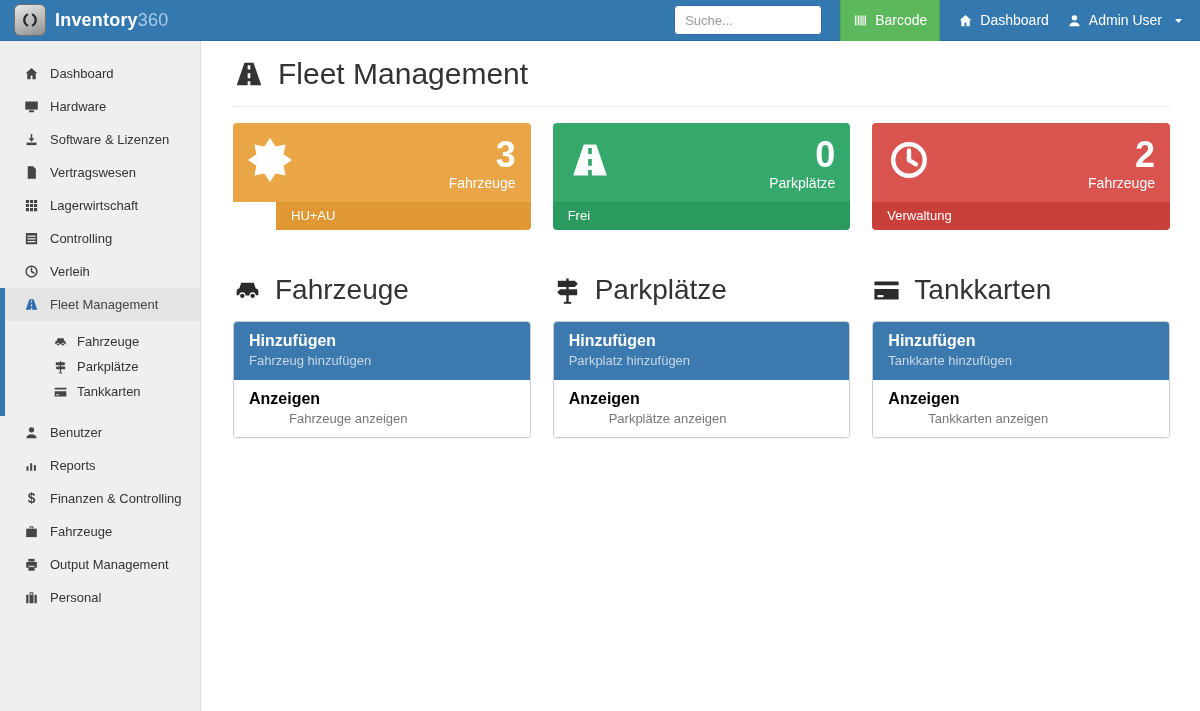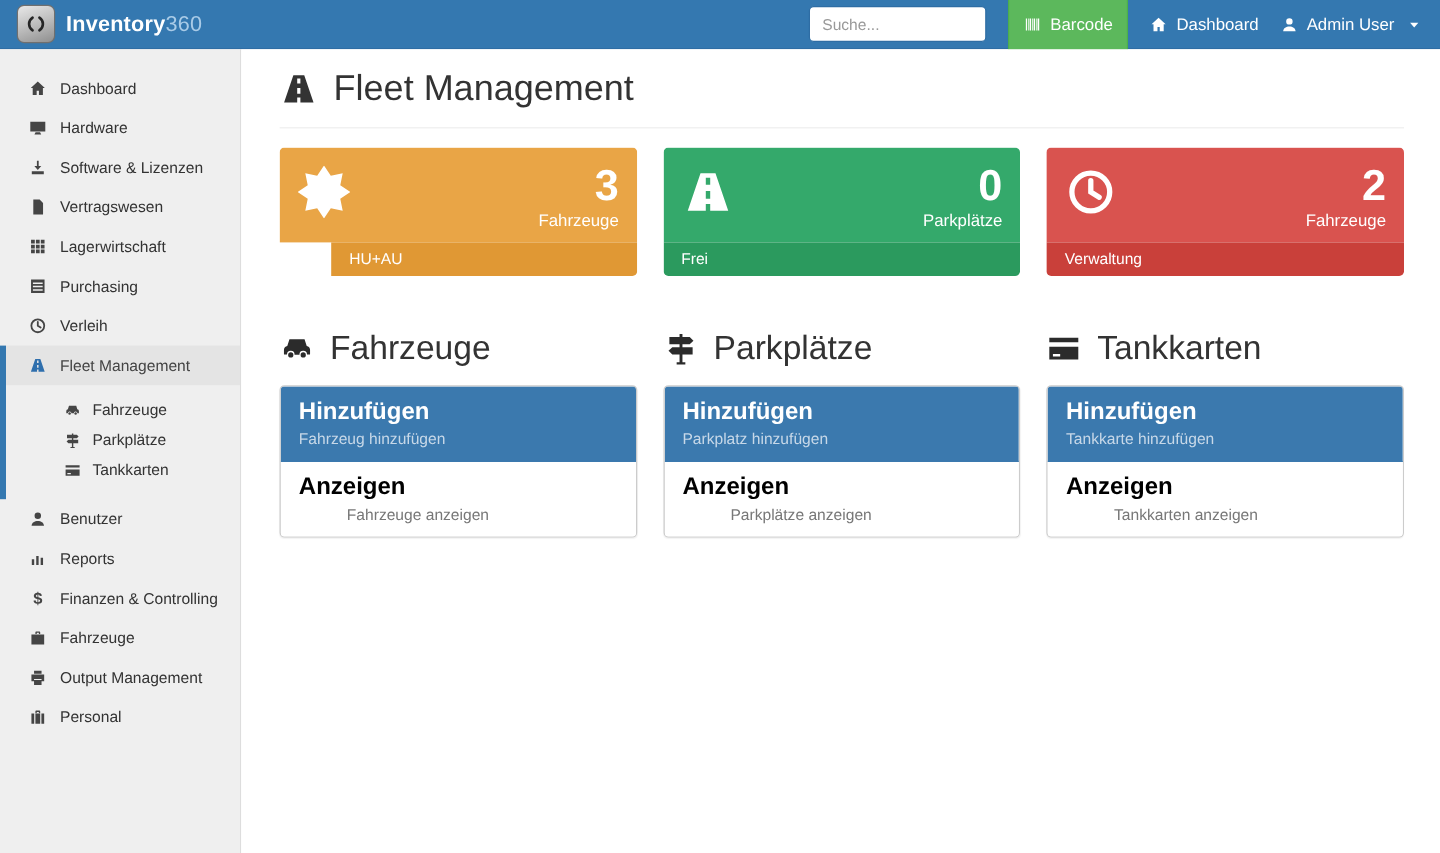--- a/index.html
+++ b/index.html
@@ -61,21 +61,21 @@
   .section-head svg { width:29px; height:29px; color:#2b2b2b; }
   .section-head h2 { font-size:28px; font-weight:500; }
   .panel { margin-top:15px; border:1px solid #ccc; border-radius:4px; overflow:hidden; box-shadow:0 1px 1px rgba(0,0,0,.05); background:#fff; }
   .panel-item { padding:10px 15px 11px 15px; cursor:pointer; }
   .panel-item.add { background:#3b79ae; border-bottom:1px solid #3b79ae; }
   .panel-item.add .pi-title { color:#fff; }
   .panel-item.add .pi-sub { color:#c7d8e8; }
   .panel-item.view { background:#fff; }
   .panel-item.view .pi-title { color:#000000; }
   .panel-item.view .pi-sub { color:#777;margin-left:40px; }
-  .pi-title { font-size:20px; font-weight:bold; }
+  .pi-title { font-size:16px; font-weight:bold; }
   .pi-sub { font-size:13px; margin-top:3px; }
 </style>
 </head>
 <body>
 
 <svg width="0" height="0" style="position:absolute">
   <defs>
     <symbol id="i-power" viewBox="0 0 24 24" fill="none" stroke="currentColor" stroke-width="2.6" stroke-linecap="round">
       <path d="M8.6 5.6a7.6 7.6 0 0 0 0 12.8"></path>
         <path d="M15.4 5.6a7.6 7.6 0 0 1 0 12.8"></path>
@@ -222,21 +222,21 @@
       <div class="side-item">
           <svg>
             <use href="#i-grid"></use>
           </svg>
           <span>Lagerwirtschaft</span>
         </div>
       <div class="side-item">
           <svg>
             <use href="#i-list"></use>
           </svg>
-          <span>Purchasing</span>
+          <span>Controlling</span>
         </div>
       <div class="side-item">
           <svg>
             <use href="#i-clock"></use>
           </svg>
           <span>Verleih</span>
         </div>
 
       <div class="fleet-group">
         <div class="side-item active">

